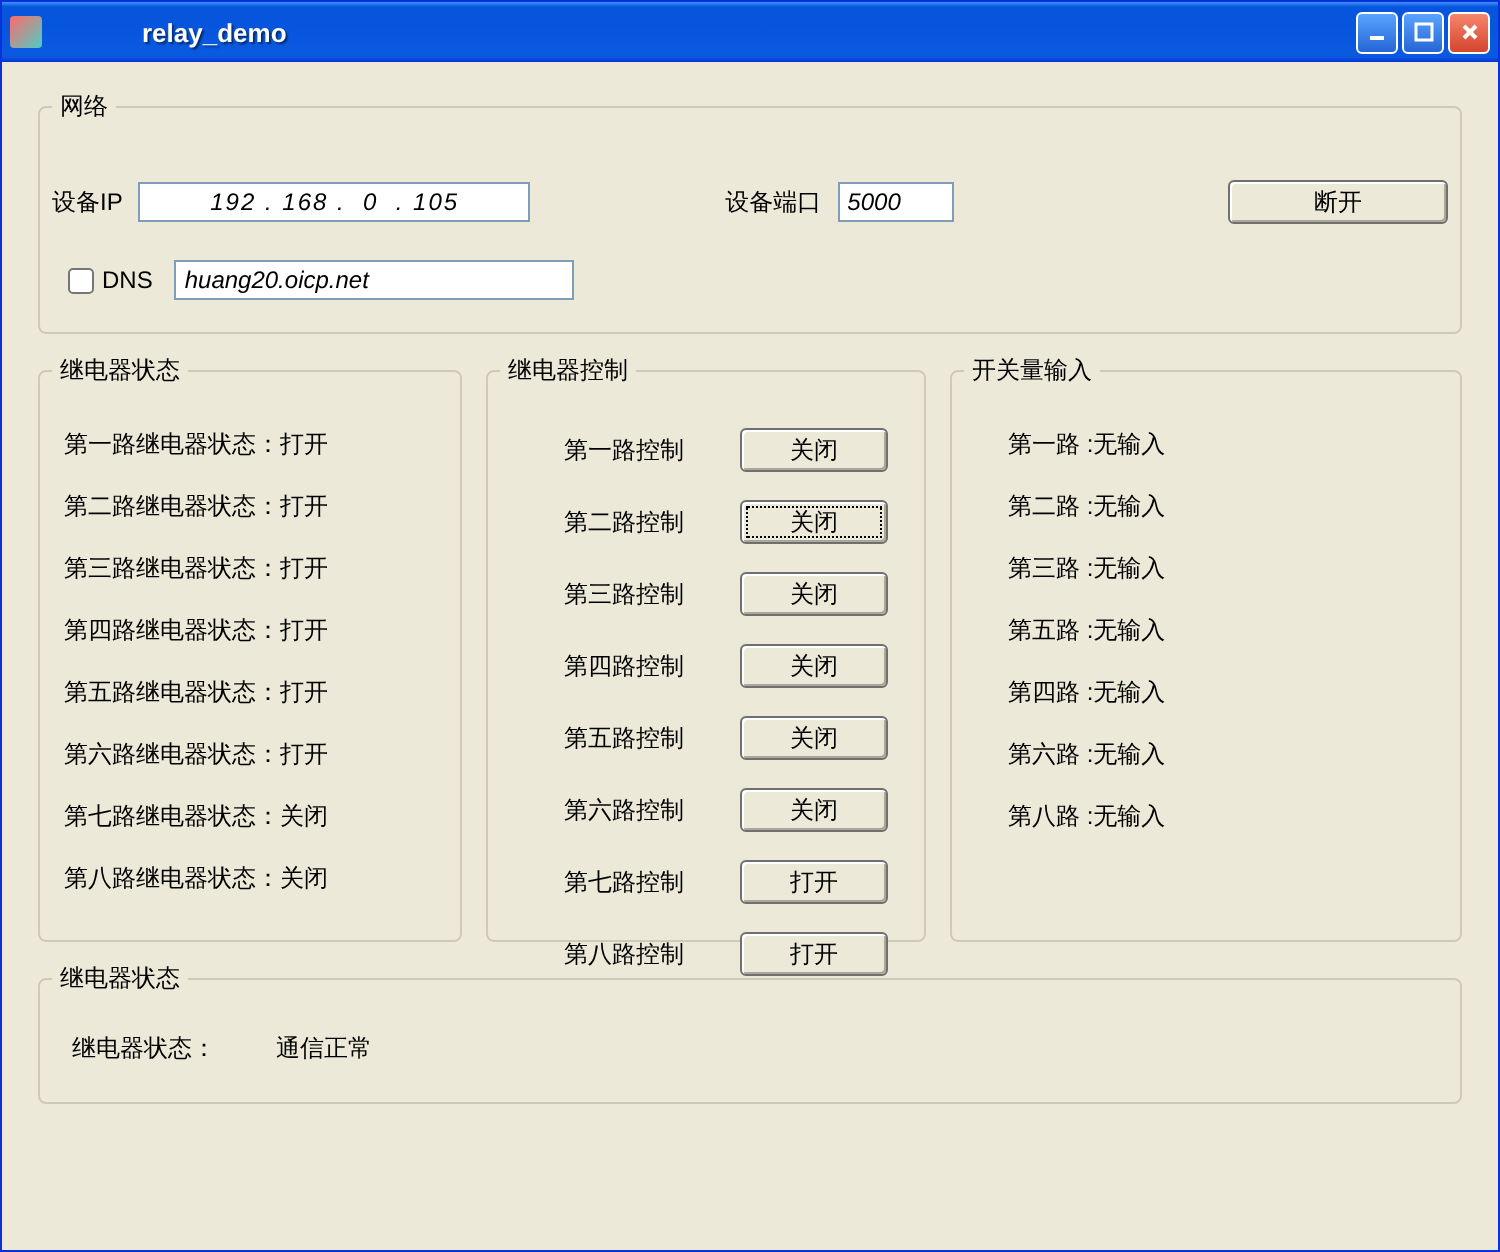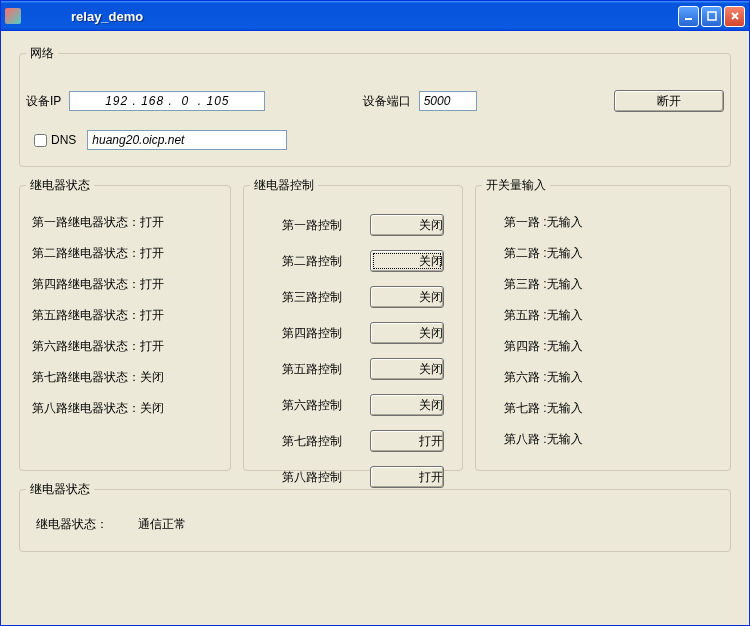--- a/index.html
+++ b/index.html
@@ -104,21 +104,21 @@
       border: 1px solid #707070;
       background: #ece9d8;
       height: 22px;
       font-family: inherit;
       font-size: 12px;
       cursor: pointer;
       box-shadow: inset 1px 1px 0 #fff, inset -1px -1px 0 #aca899;
       border-radius: 3px;
     }
     .btn-disconnect { width: 110px; margin-left: 40px; font-family: Liberation Serif, serif; }
-    .btn-close-relay { width: 74px; text-align: right; }
+    .btn-close-relay { width: 74px; }
     .btn-dotted { outline: 1px dotted #000; outline-offset: -4px; }
     .checkbox-wrap { display: flex; align-items: center; gap: 4px; margin-left: 8px; }
     input[type=checkbox] { width: 13px; height: 13px; }
     .cols {
       display: flex;
       gap: 12px;
     }
     .col-status { width: 212px; }
     .col-control { width: 220px; }
     .col-input { flex: 1; }
@@ -192,20 +192,21 @@
         <input type="text" class="dns-input" value="huang20.oicp.net" style="">
       </div>
     </fieldset>
 
     <div class="cols">
       <fieldset class="col-status tall">
         <legend>继电器状态</legend>
         <div class="status-list">
           <div>第一路继电器状态：打开</div>
           <div>第二路继电器状态：打开</div>
+          <div>第三路继电器状态：打开</div>
           <div>第四路继电器状态：打开</div>
           <div>第五路继电器状态：打开</div>
           <div>第六路继电器状态：打开</div>
           <div>第七路继电器状态：关闭</div>
           <div>第八路继电器状态：关闭</div>
         </div>
       </fieldset>
 
       <fieldset class="col-control tall">
         <legend>继电器控制</legend>
@@ -247,21 +248,20 @@
 
       <fieldset class="col-input tall">
         <legend>开关量输入</legend>
         <div class="input-list">
           <div class="input-row">第一路 :无输入</div>
           <div class="input-row">第二路 :无输入</div>
           <div class="input-row">第三路 :无输入</div>
           <div class="input-row">第五路 :无输入</div>
           <div class="input-row">第四路 :无输入</div>
           <div class="input-row">第六路 :无输入</div>
-          <div class="input-row">第七路 :无输入</div>
           <div class="input-row">第八路 :无输入</div>
         </div>
       </fieldset>
     </div>
 
     <fieldset>
       <legend>继电器状态</legend>
       <div class="net-status-row">
         <span>继电器状态：</span>
         <span>通信正常</span>

